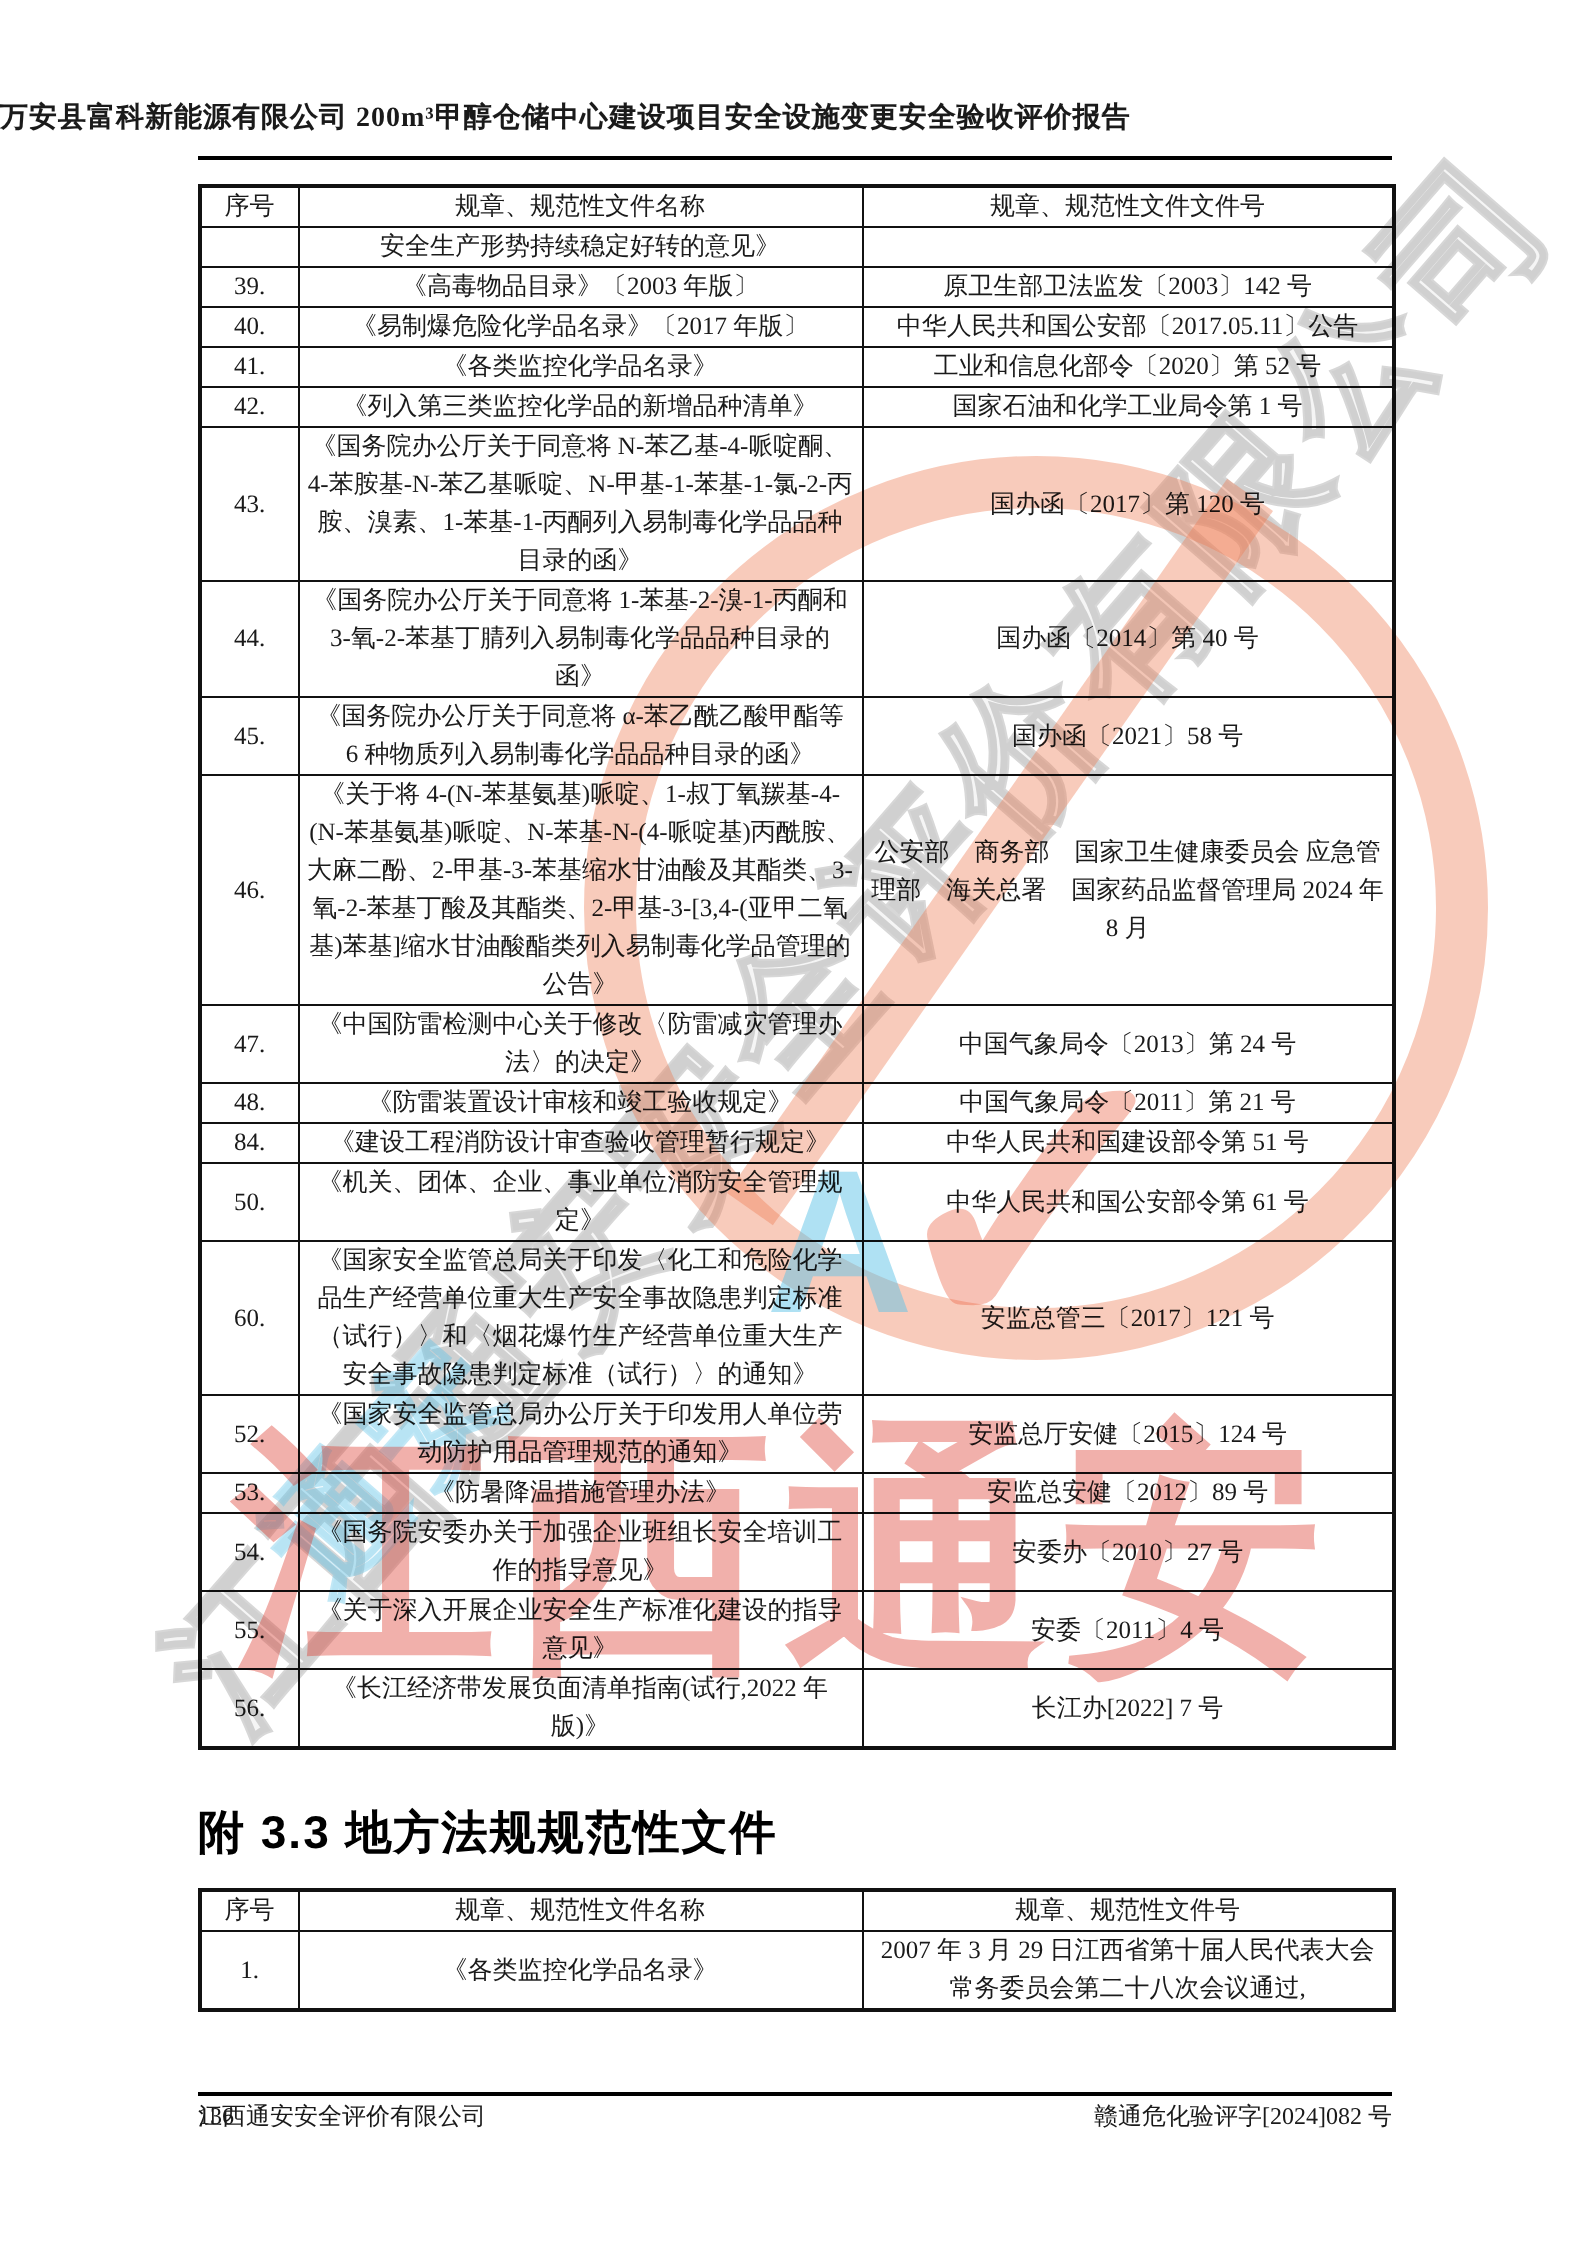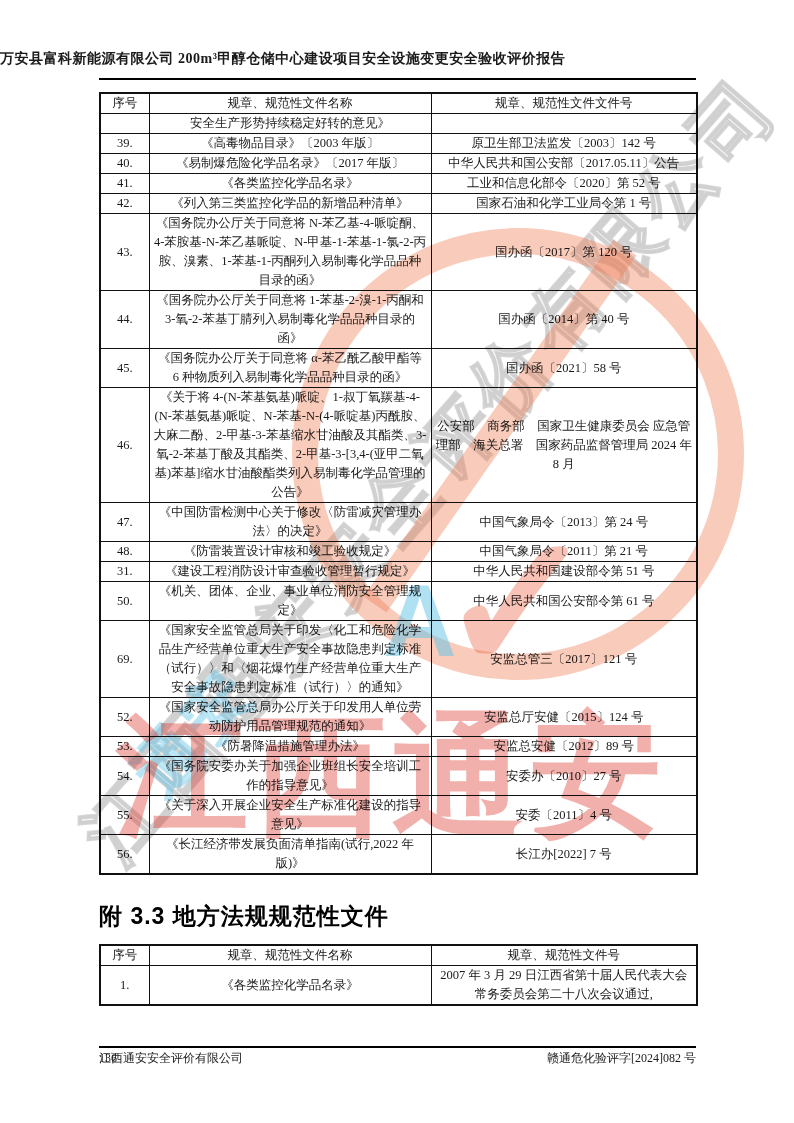--- a/index.html
+++ b/index.html
@@ -192,31 +192,31 @@
             <td>47.</td>
             <td>《中国防雷检测中心关于修改〈防雷减灾管理办法〉的决定》</td>
             <td>中国气象局令〔2013〕第 24 号</td>
           </tr>
           <tr>
             <td>48.</td>
             <td>《防雷装置设计审核和竣工验收规定》</td>
             <td>中国气象局令〔2011〕第 21 号</td>
           </tr>
           <tr>
-            <td>31.</td>
+            <td>84.</td>
             <td>《建设工程消防设计审查验收管理暂行规定》</td>
             <td>中华人民共和国建设部令第 51 号</td>
           </tr>
           <tr>
             <td>50.</td>
             <td>《机关、团体、企业、事业单位消防安全管理规定》</td>
             <td>中华人民共和国公安部令第 61 号</td>
           </tr>
           <tr>
-            <td>69.</td>
+            <td>60.</td>
             <td>《国家安全监管总局关于印发〈化工和危险化学品生产经营单位重大生产安全事故隐患判定标准（试行）〉和〈烟花爆竹生产经营单位重大生产安全事故隐患判定标准（试行）〉的通知》</td>
             <td>安监总管三〔2017〕121 号</td>
           </tr>
           <tr>
             <td>52.</td>
             <td>《国家安全监管总局办公厅关于印发用人单位劳动防护用品管理规范的通知》</td>
             <td>安监总厅安健〔2015〕124 号</td>
           </tr>
           <tr>
             <td>53.</td>

